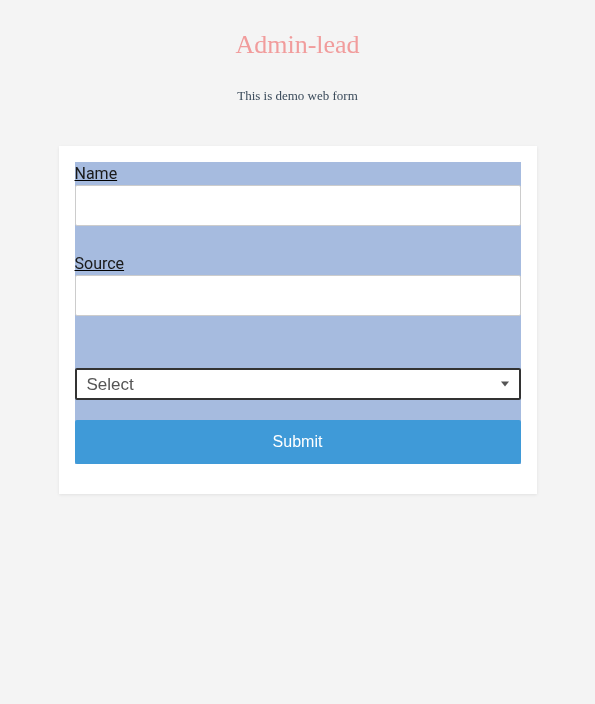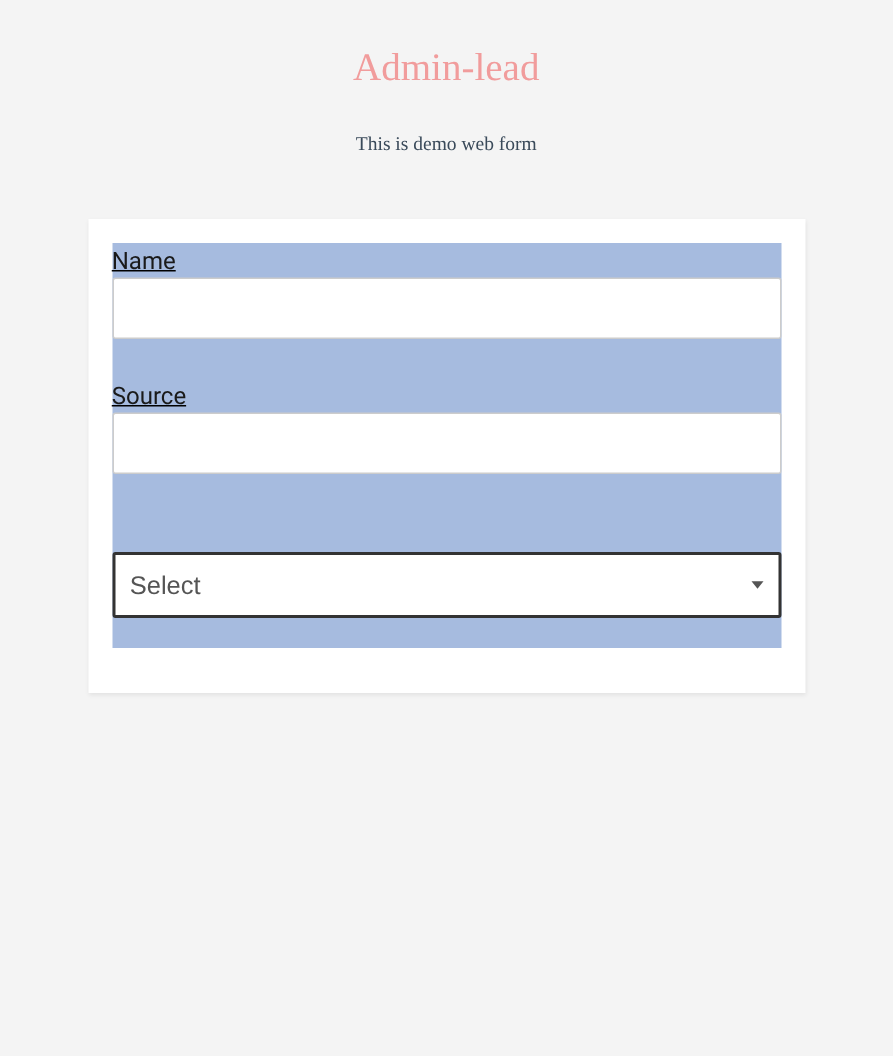--- a/index.html
+++ b/index.html
@@ -77,21 +77,21 @@
   }
   .field-gap {
     height: 26px;
   }
   .select-wrap {
     position: relative;
     width: 100%;
   }
   .field-select {
     width: 100%;
-    height: 44px;
+    height: 32px;
     border: 2px solid #333;
     background: #fff;
     font-size: 17px;
     padding: 0 10px;
     color: #555;
     outline: none;
     border-radius: 2px;
     appearance: none;
     -webkit-appearance: none;
   }
@@ -151,17 +151,18 @@
           <span class="select-arrow">
             <svg width="12" height="12" viewBox="0 0 12 12">
                 <polygon points="2,4 10,4 6,9" fill="#555"></polygon>
               </svg>
           </span>
         </div>
       </div>
 
       <div class="submit-gap"></div>
 
+      <button class="submit-btn">Submit</button>
 
     </div>
   </div>
 
 </div>
 
 </body></html>

